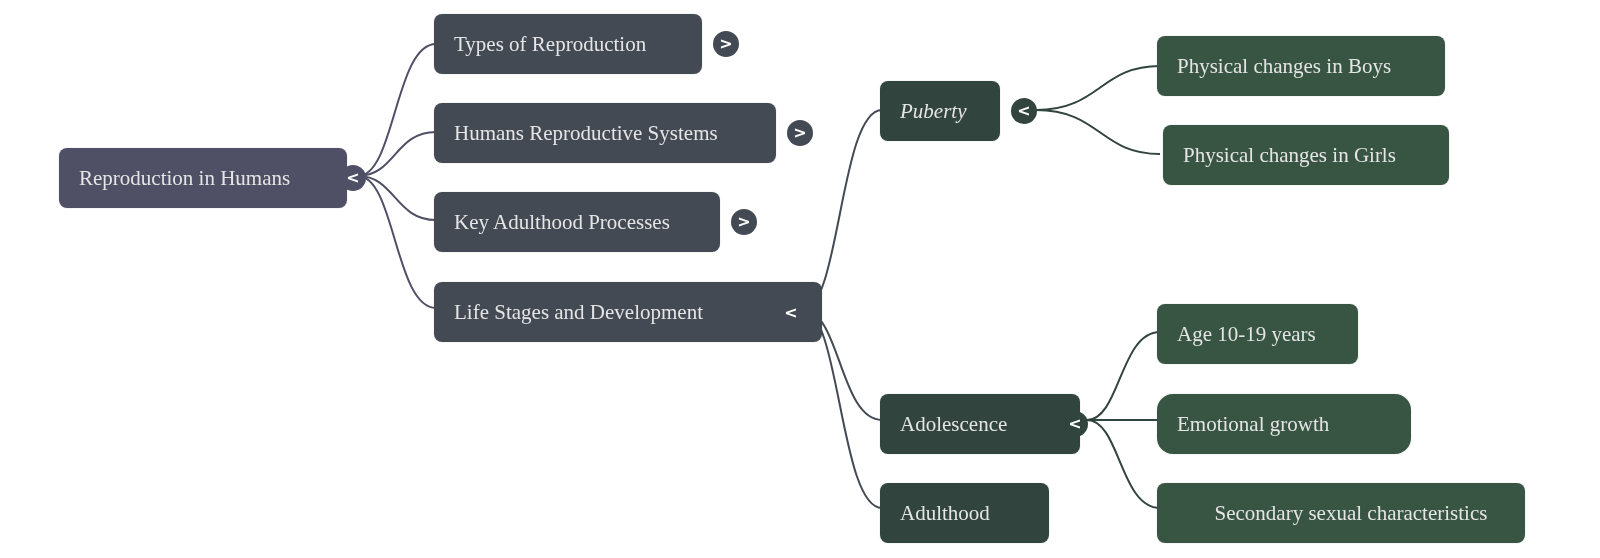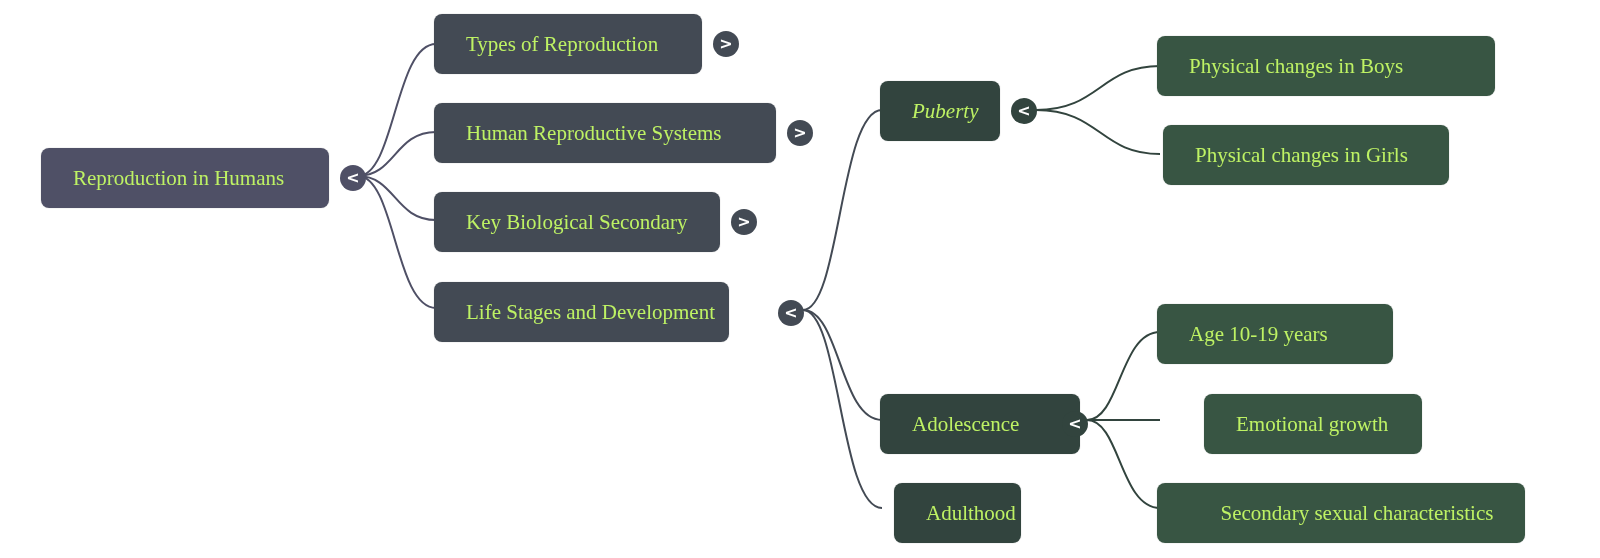--- a/index.html
+++ b/index.html
@@ -1,18 +1,18 @@
 <!DOCTYPE html>
 <html><head>
 <meta charset="utf-8">
 <style>
   html,body{margin:0;padding:0;background:#ffffff;}
   body{width:1600px;height:558px;position:relative;overflow:hidden;font-family:"Liberation Serif","DejaVu Serif",serif;}
   svg.links{position:absolute;left:0;top:0;width:1600px;height:558px;}
-  .node{position:absolute;height:60px;border-radius:8px;color:#bef264;font-size:21px;display:flex;align-items:center;box-sizing:border-box;padding-left:32px;white-space:nowrap;box-shadow:0 0 0 1px rgba(0,0,0,0.04);cursor:pointer;}
+  .node{position:absolute;height:60px;border-radius:8px;color:#e5e5e5;font-size:21px;display:flex;align-items:center;box-sizing:border-box;padding-left:20px;white-space:nowrap;box-shadow:0 0 0 1px rgba(0,0,0,0.04);cursor:pointer;}
   .n0{background:#4f5066;}
   .n1{background:#434a54;}
   .n2{background:#32443e;}
   .n3{background:#385543;}
   .toggle{position:absolute;width:26px;height:26px;border-radius:50%;color:#fff;font-family:"DejaVu Sans",sans-serif;font-size:16px;font-weight:bold;display:flex;align-items:center;justify-content:center;line-height:1;cursor:pointer;}
 </style>
 </head>
 <body>
 
 <svg class="links" xmlns="http://www.w3.org/2000/svg">
@@ -29,67 +29,67 @@
   </g>
   <g fill="none" stroke="#32443e" stroke-width="2">
     <path d="M1036,110 C1100,110 1100,66 1160,66"></path>
     <path d="M1036,110 C1100,110 1100,154 1160,154"></path>
     <path d="M1087,420 C1120,420 1120,332 1160,332"></path>
     <path d="M1087,420 L1160,420"></path>
     <path d="M1087,420 C1120,420 1120,508 1160,508"></path>
   </g>
 </svg>
 
-<div class="node n0" style="left:41px;top:148px;width:288px;">
+<div class="node n0" style="left:59px;top:148px;width:288px;">
   <span>Reproduction in Humans</span>
 </div>
 <div class="toggle n0" style="left:340px;top:165px;">&lt;</div>
 
 <div class="node n1" style="left:434px;top:14px;width:268px;">
   <span>Types of Reproduction</span>
 </div>
 <div class="toggle n1" style="left:713px;top:31px;">&gt;</div>
 
 <div class="node n1" style="left:434px;top:103px;width:342px;">
-  <span>Human Reproductive Systems</span>
+  <span>Humans Reproductive Systems</span>
 </div>
 <div class="toggle n1" style="left:787px;top:120px;">&gt;</div>
 
 <div class="node n1" style="left:434px;top:192px;width:286px;">
-  <span>Key Biological Secondary</span>
+  <span>Key Adulthood Processes</span>
 </div>
 <div class="toggle n1" style="left:731px;top:209px;">&gt;</div>
 
-<div class="node n1" style="left:434px;top:282px;width:295px;">
+<div class="node n1" style="left:434px;top:282px;width:388px;">
   <span>Life Stages and Development</span>
 </div>
 <div class="toggle n1" style="left:778px;top:300px;">&lt;</div>
 
 <div class="node n2" style="left:880px;top:81px;width:120px;font-style:italic;">
   <span>Puberty</span>
 </div>
 <div class="toggle n2" style="left:1011px;top:98px;">&lt;</div>
 
 <div class="node n2" style="left:880px;top:394px;width:200px;">
   <span>Adolescence</span>
 </div>
 <div class="toggle n2" style="left:1062px;top:411px;">&lt;</div>
 
-<div class="node n2" style="left:880px;top:483px;width:127px;margin-left:14px;">
+<div class="node n2" style="left:880px;top:483px;width:169px;">
   <span>Adulthood</span>
 </div>
 
-<div class="node n3" style="left:1157px;top:36px;width:338px;">
+<div class="node n3" style="left:1157px;top:36px;width:288px;">
   <span>Physical changes in Boys</span>
 </div>
 <div class="node n3" style="left:1157px;top:125px;width:286px;margin-left:6px;">
   <span>Physical changes in Girls</span>
 </div>
 
-<div class="node n3" style="left:1157px;top:304px;width:236px;">
+<div class="node n3" style="left:1157px;top:304px;width:201px;">
   <span>Age 10-19 years</span>
 </div>
-<div class="node n3" style="left:1204px;top:394px;width:218px;">
+<div class="node n3" style="left:1157px;top:394px;width:254px;border-radius:16px;">
   <span>Emotional growth</span>
 </div>
 <div class="node n3" style="left:1157px;top:483px;width:368px;justify-content:center;">
   <span>Secondary sexual characteristics</span>
 </div>
 
 </body></html>

